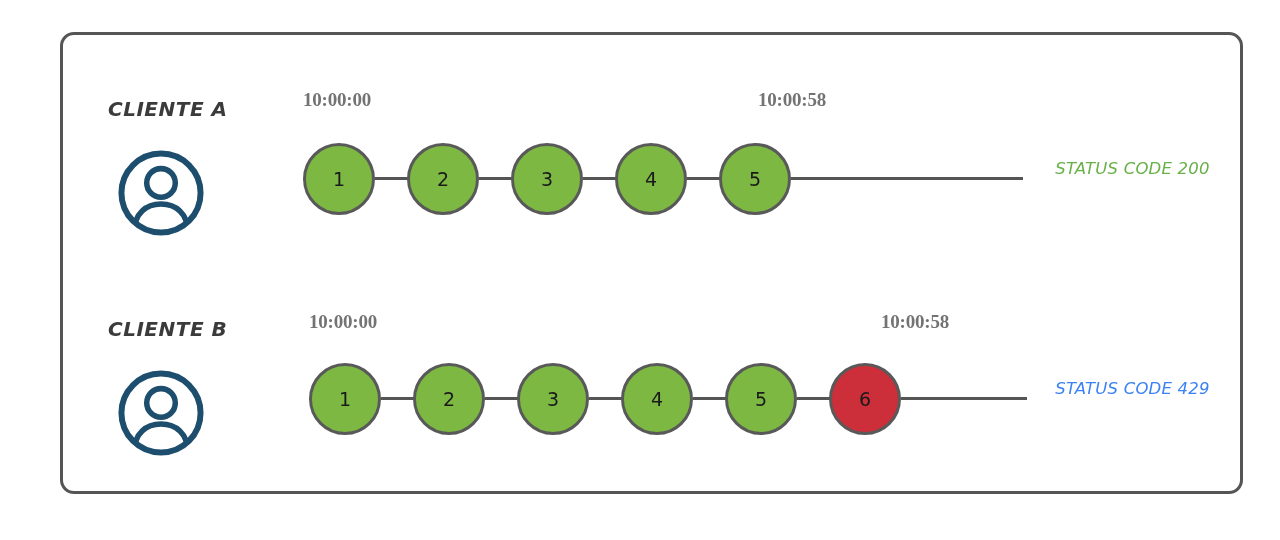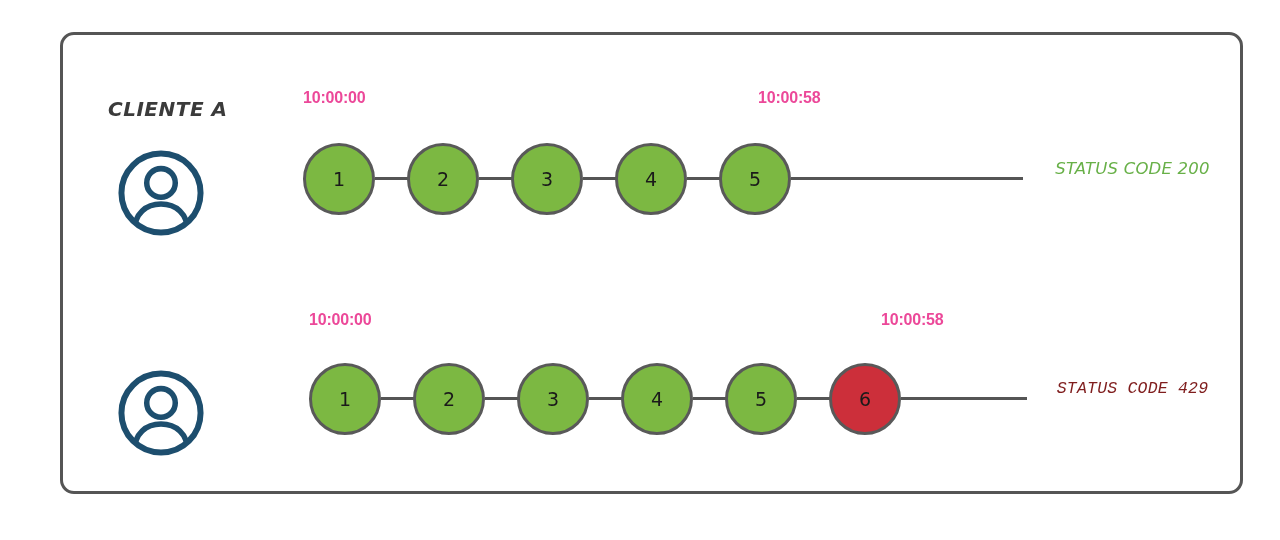--- a/index.html
+++ b/index.html
@@ -72,24 +72,24 @@
   .timeline {
     position: absolute;
     left: 0;
     top: 0;
     width: 1183px;
     height: 200px;
   }
 
   .ts {
     position: absolute;
-    font-family: Liberation Sans, sans-serif;
+    font-family: Liberation Serif, serif;
     font-weight: 700;
-    font-size: 16px;
-    color: #ec4899;
+    font-size: 19px;
+    color: #737373;
     letter-spacing: -0.2px;
     white-space: nowrap;
   }
 
   
   .conn {
     position: absolute;
     height: 3px;
     background: #555555;
   }
@@ -127,21 +127,21 @@
     font-size: 16.5px;
     font-weight: 400;
     letter-spacing: 0.2px;
   }
   .status .line2 {
     display: block;
     font-size: 15px;
     font-weight: 400;
   }
   .status.ok   { color: #68B048; text-align: center; }
-  .status.fail { color: #7f1d1d; font-family: Liberation Mono, monospace; }
+  .status.fail { color: #3b82f6; }
 </style>
 </head>
 <body>
 
 <div id="canvas">
 
   <div class="frame">
 
     <div class="row row-a">
 
@@ -192,20 +192,21 @@
 
         <div class="status ok" style="left:962px; top:100px; width:215px;">
           <span class="line1">STATUS CODE 200</span>
         </div>
 
       </div>
     </div>
 
     <div class="row row-b">
 
+      <div class="client-label">CLIENTE B</div>
 
       <div class="avatar">
         <svg viewBox="0 0 100 100" width="92" height="92" aria-hidden="true">
           <defs>
             <clipPath id="clipB">
                 <circle cx="50" cy="50" r="43"></circle>
               </clipPath>
           </defs>
           <g clip-path="url(#clipB)">
             <circle cx="50" cy="39" r="15.5" fill="none" stroke="#1D4E6E" stroke-width="6"></circle>

